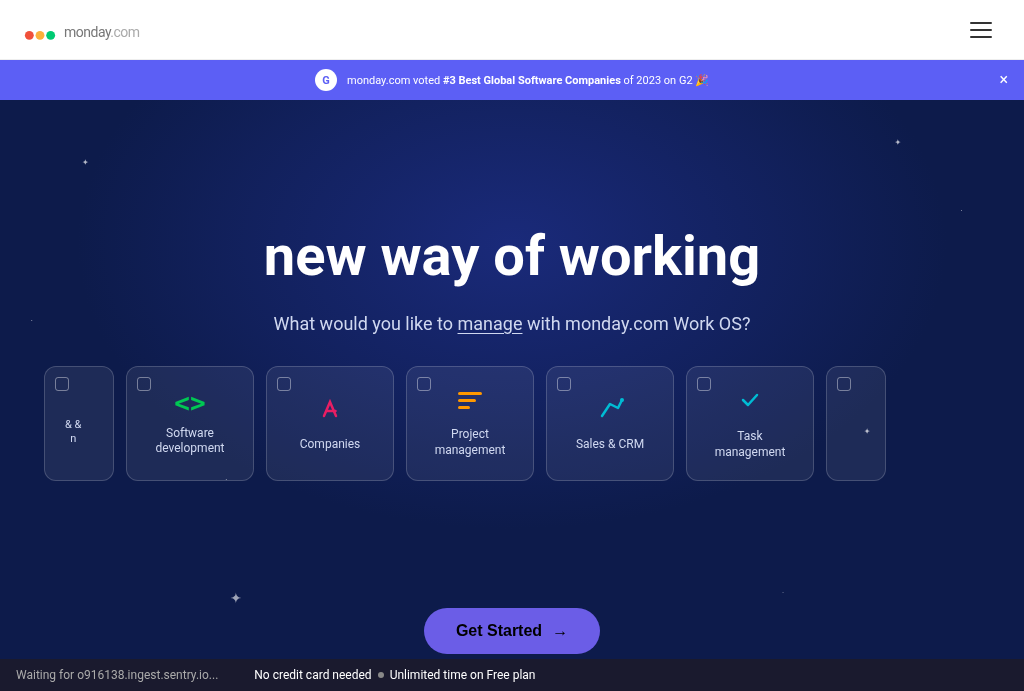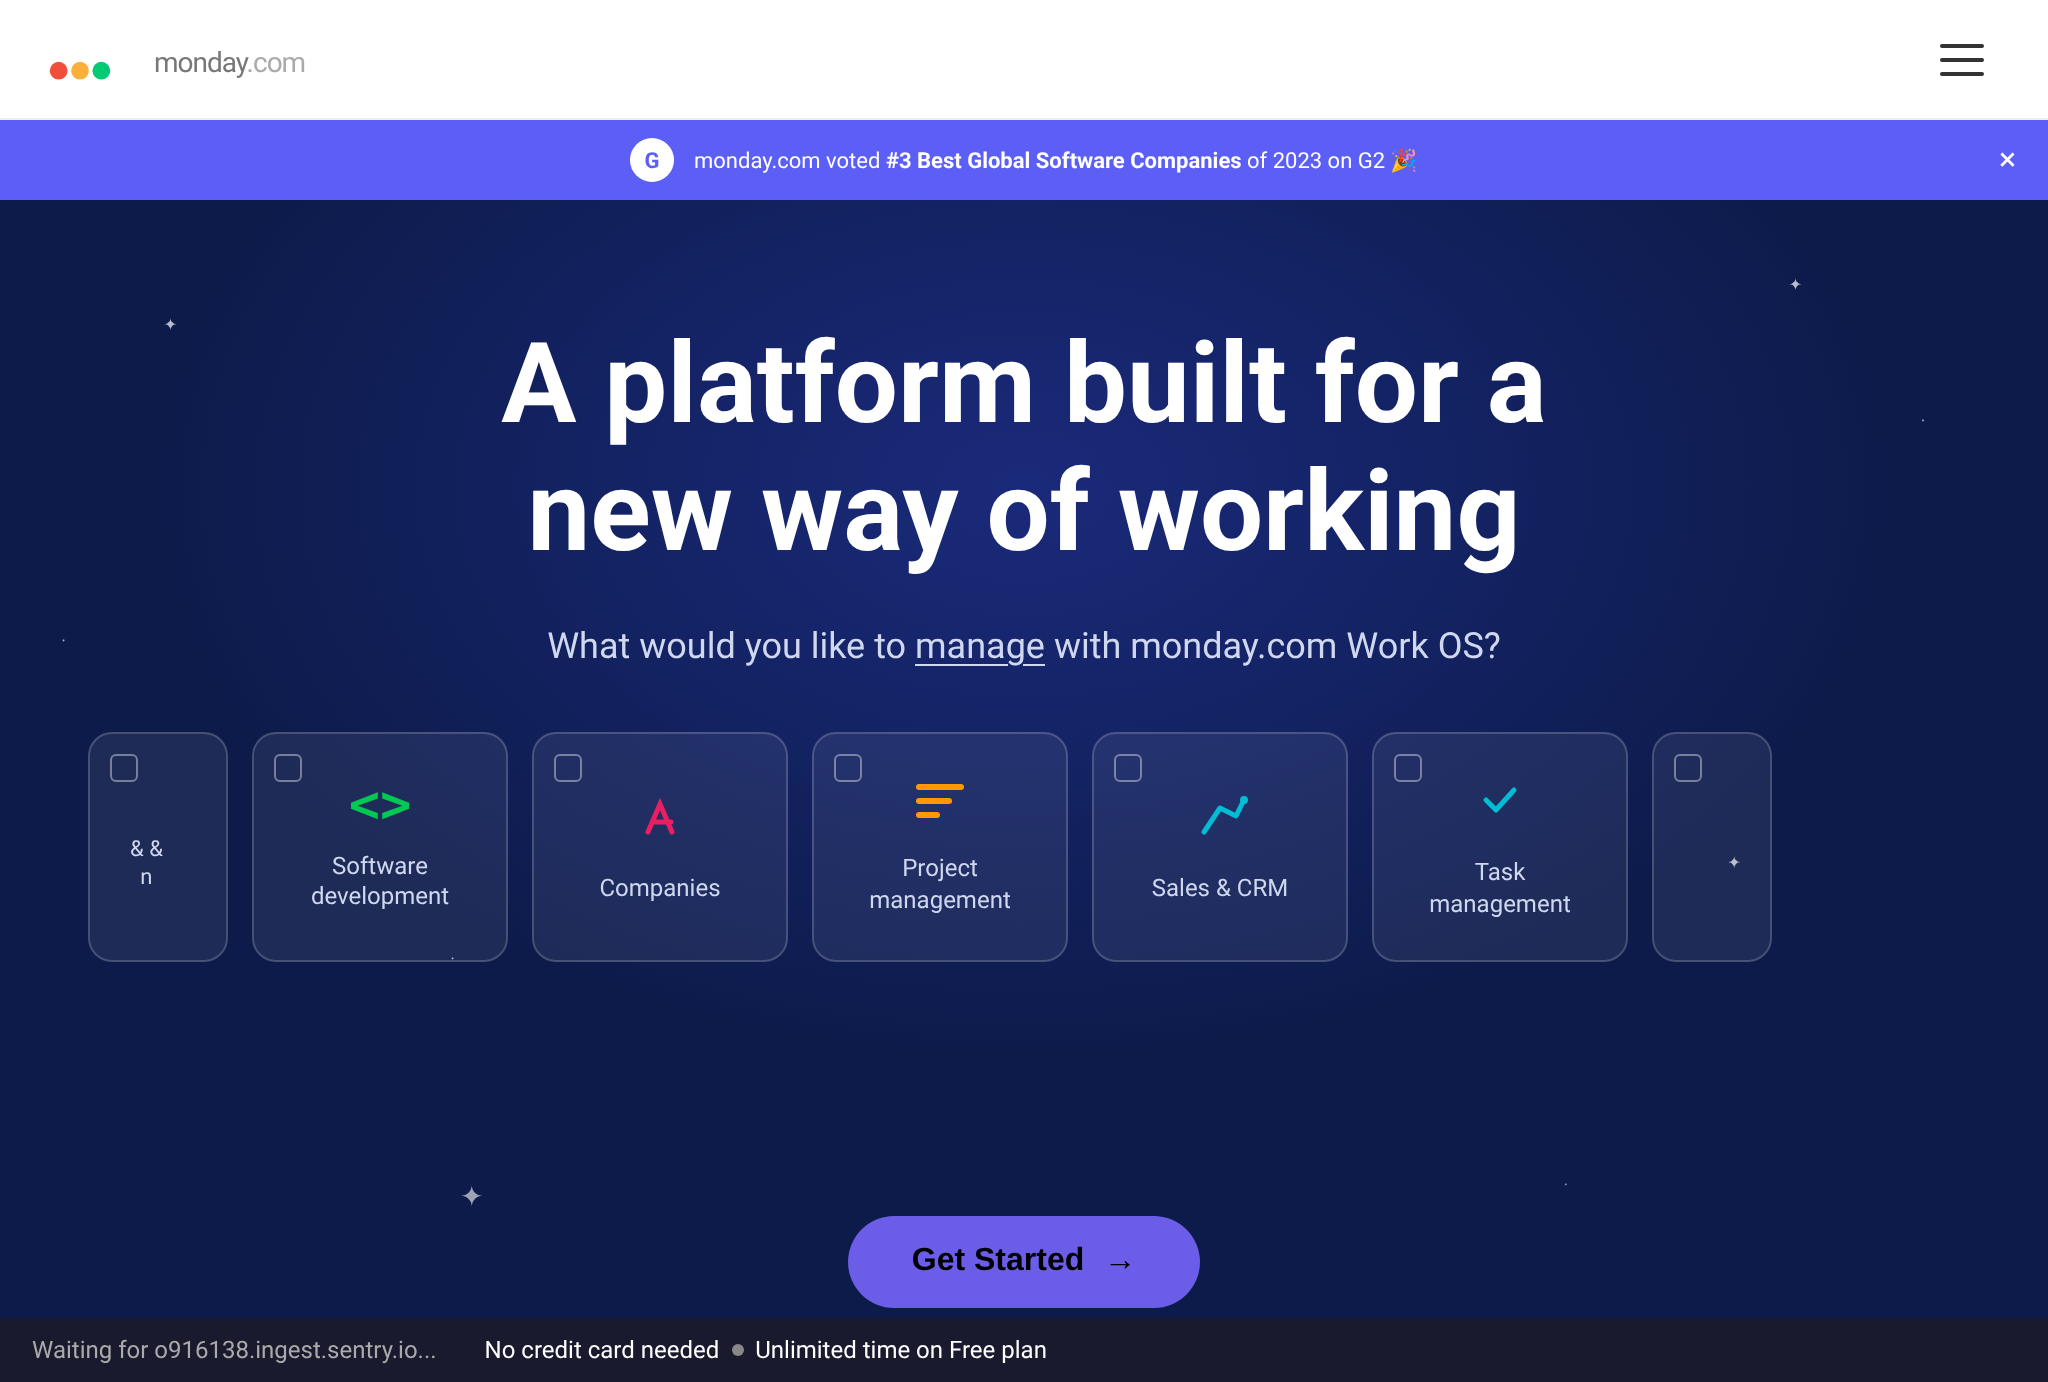--- a/index.html
+++ b/index.html
@@ -13,21 +13,21 @@
       align-items: center;
       justify-content: space-between;
       padding: 0 24px;
       border-bottom: 1px solid #eee;
       position: relative;
       z-index: 10;
     }
     .logo {
       display: flex;
       align-items: center;
-      gap: 21px;
+      gap: 8px;
     }
     .logo-icon {
       width: 32px;
       height: 22px;
     }
     .logo-text {
       font-size: 22px;
       font-weight: 700;
       color: #1f1f1f;
       letter-spacing: -0.5px;
@@ -206,21 +206,21 @@
       gap: 10px;
     }
 
     
     .status-bar {
       background: #1a1a2e;
       height: 32px;
       display: flex;
       align-items: center;
       padding: 0 16px;
-      gap: 24px;
+      gap: 36px;
       position: fixed;
       bottom: 0;
       left: 0;
       right: 0;
     }
     .status-left {
       color: #aaa;
       font-size: 12px;
     }
     .status-right {
@@ -286,21 +286,21 @@
 <section class="hero">
 
   <div class="star s1">✦</div>
   <div class="star s2">✦</div>
   <div class="star s3">·</div>
   <div class="star s4">·</div>
   <div class="star s5">✦</div>
   <div class="star s6">·</div>
 
   <h1 class="hero-title">
-    <span>A platform built for a</span><br>
+    <br>
     <span>new way of working</span>
   </h1>
   <p class="hero-subtitle">
     <span>What would you like to </span><span class="underline">manage</span><span> with monday.com Work OS?</span>
   </p>
 
   <div class="cards-row">
 
     <div class="card" style="width:70px;min-width:70px;align-items:flex-start;padding-left:14px;">
       <div class="card-checkbox"></div>

